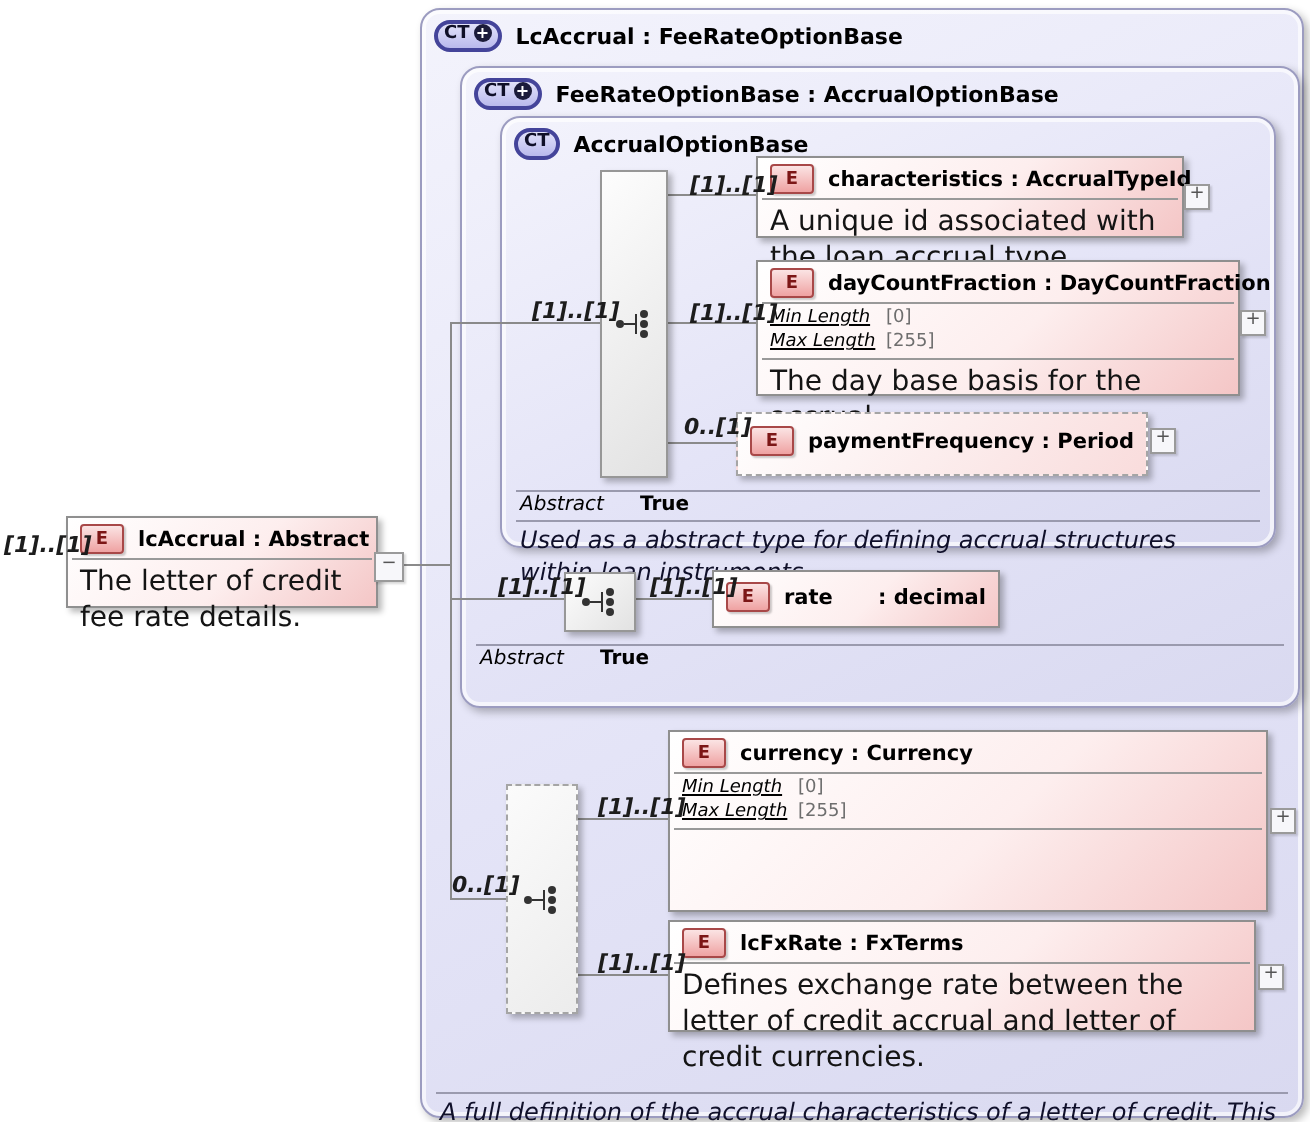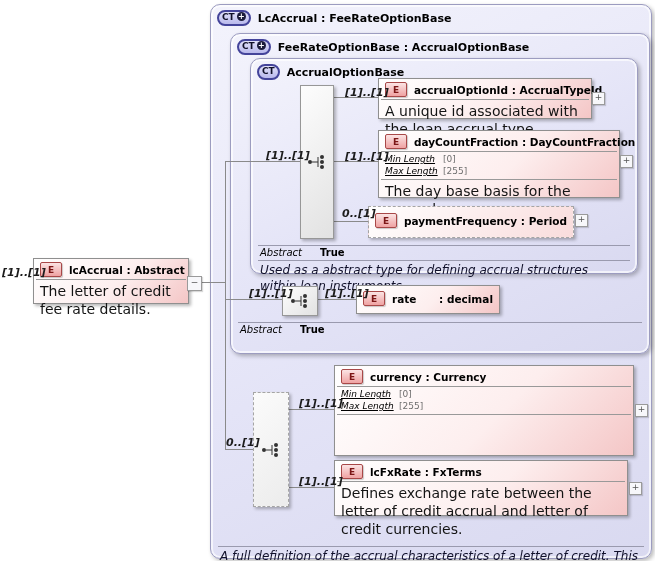--- a/index.html
+++ b/index.html
@@ -177,21 +177,21 @@
     <span>lcAccrual : Abstract</span>
   </div>
   <div class="sep"></div>
   <div class="ann">The letter of credit fee rate details.</div>
 </div>
 <div class="expander" style="left:187px;top:276px;width:13px;height:13px;line-height:11px;">−</div>
 
 <div class="ebox" style="left:378px;top:78px;width:212px;height:39px;">
   <div class="ebox-header">
     <span class="eicon">E</span>
-    <span>accrualOptionId : AccrualTypeId</span>
+    <span>characteristics : AccrualTypeId</span>
   </div>
   <div class="sep"></div>
   <div class="ann">A unique id associated with the loan accrual type.</div>
 </div>
 <div class="expander" style="left:592px;top:92px;">+</div>
 
 <div class="ebox" style="left:378px;top:130px;width:240px;height:66px;">
   <div class="ebox-header">
     <span class="eicon">E</span>
     <span>dayCountFraction : DayCountFraction</span>

